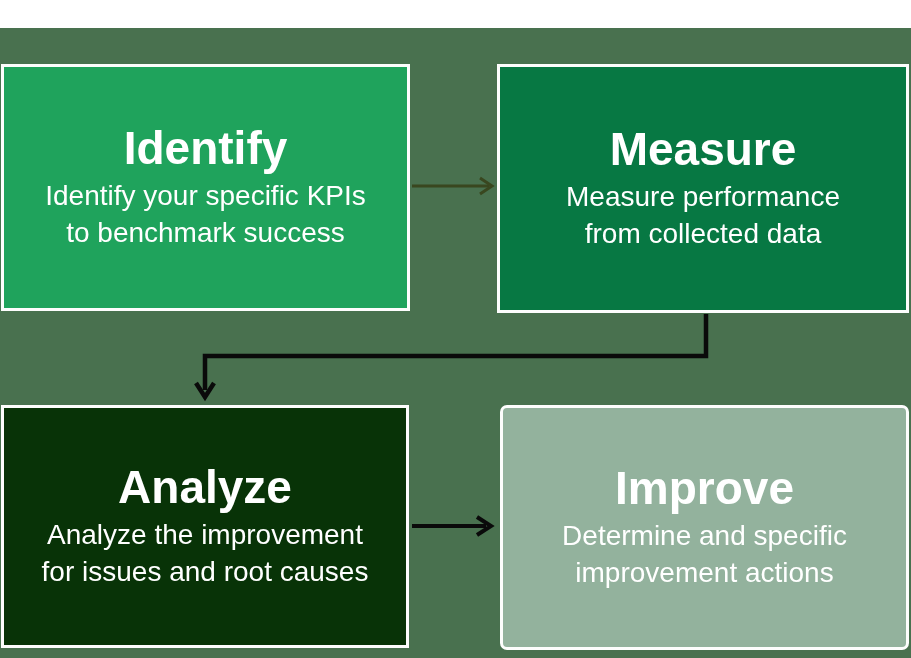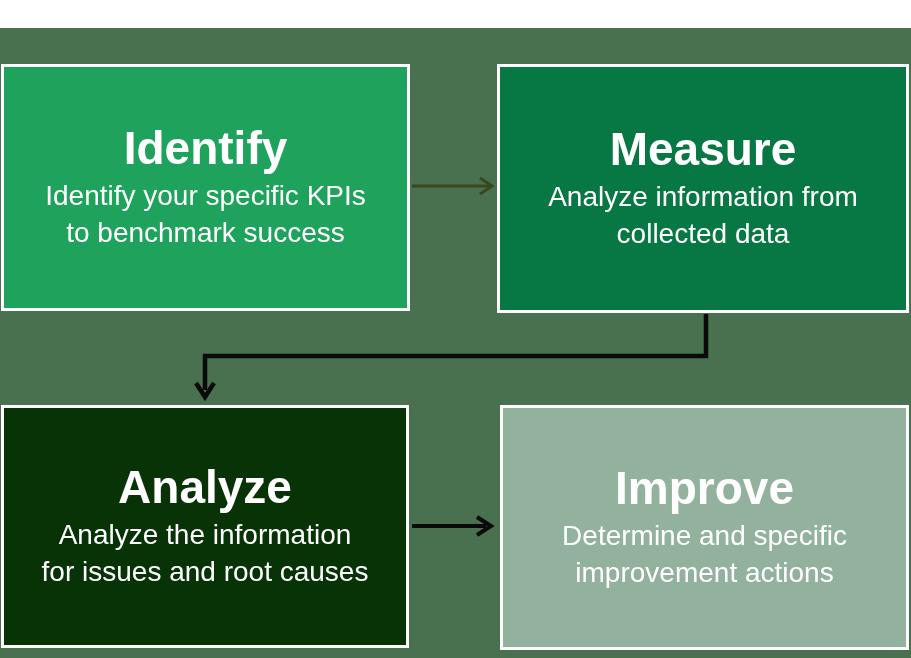--- a/index.html
+++ b/index.html
@@ -31,46 +31,46 @@
     font-size: 28px;
     font-weight: 400;
     color: #FFFFFF;
     line-height: 1.3;
     max-width: 330px;
     margin-top: 5px;
   }
   #box-identify { left: 1px;   top: 36px;  width: 409px; height: 247px; }
   #box-measure  { left: 497px; top: 36px;  width: 412px; height: 249px; }
   #box-analyze  { left: 1px;   top: 377px; width: 408px; height: 243px; text-align: center; }
-  #box-improve  { left: 500px; top: 377px; width: 409px; height: 245px; }
+  #box-improve  { left: 500px; top: 377px; width: 409px; height: 245px; border-radius: 7px; }
   #connector-layer {
     position: absolute;
     left: 0; top: 0;
     width: 911px; height: 658px;
     pointer-events: none;
   }
 </style>
 </head>
 <body>
 
 <div id="canvas" style="background-color: rgb(73, 113, 79); margin-top: 28px;">
 
   <div id="box-identify" class="stage-box" style="background-color: rgb(31, 163, 92);">
     <div class="stage-title">Identify</div>
     <div class="stage-subtitle">Identify your specific KPIs to benchmark success</div>
   </div>
 
   <div id="box-measure" class="stage-box" style="background-color: rgb(7, 120, 67);">
     <div class="stage-title">Measure</div>
-    <div class="stage-subtitle">Analyze information from collected data</div>
+    <div class="stage-subtitle">Measure performance from collected data</div>
   </div>
 
   <div id="box-analyze" class="stage-box" style="background-color: rgb(8, 51, 7);">
     <div class="stage-title">Analyze</div>
-    <div class="stage-subtitle">Analyze the information for issues and root causes</div>
+    <div class="stage-subtitle">Analyze the improvement for issues and root causes</div>
   </div>
 
   <div id="box-improve" class="stage-box" style="background-color: rgb(147, 178, 157);">
     <div class="stage-title">Improve</div>
     <div class="stage-subtitle">Determine and specific improvement actions</div>
   </div>
 
   <svg id="connector-layer" viewBox="0 0 911 658" xmlns="http://www.w3.org/2000/svg">
 
     <g fill="none" stroke-width="3" stroke="#39471F">

